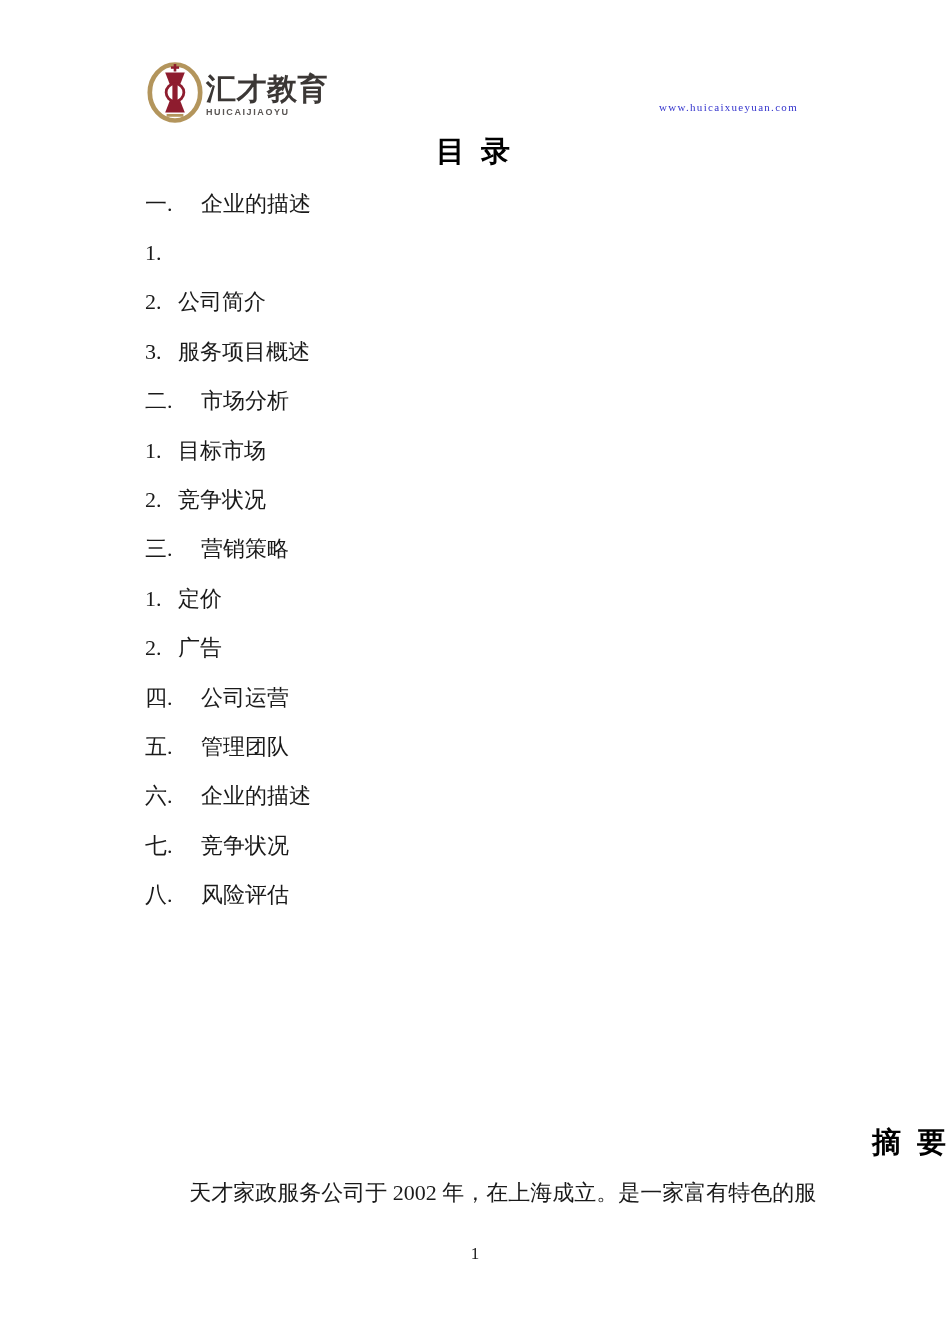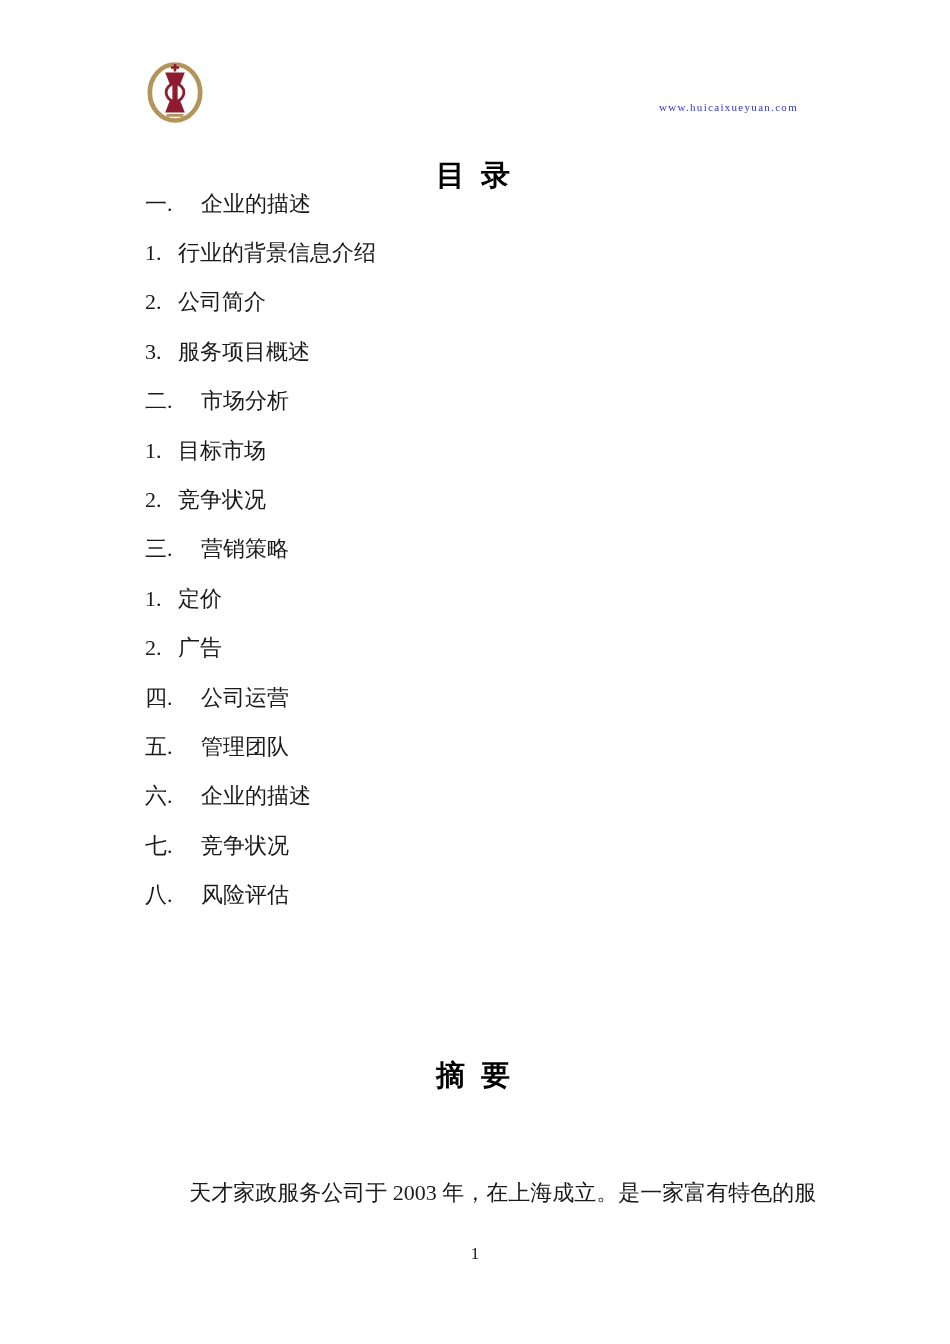--- a/index.html
+++ b/index.html
@@ -34,22 +34,22 @@
   }
 
   
   .doc-title {
     position:absolute; left:0; width:100%;
     text-align:center;
     font-family:"Liberation Sans", sans-serif;
     font-weight:bold; font-size:29px; letter-spacing:4px;
     color:#000000;
   }
-  .toc-title { top:132px;margin-top:24px; }
-  .abstract-title { top:1056px; }
+  .toc-title { top:132px; }
+  .abstract-title { top:1123px;text-align:right; }
 
   
   .toc { position:absolute; left:145px; top:179px; }
   .toc-item { height:49.4px; display:flex; align-items:center; font-size:22px; white-space:nowrap; }
   .toc-num { display:inline-block; }
   .toc-item.level-1 .toc-num { width:56px; }
   .toc-item.level-2 .toc-num { width:33px; }
 
   
   .abstract-paragraph {
@@ -72,34 +72,37 @@
   <svg class="emblem" viewBox="0 0 60 66" aria-hidden="true">
     <ellipse cx="30" cy="33" rx="27" ry="30" fill="#ffffff" stroke="#b3955c" stroke-width="5"></ellipse>
     <rect x="28.6" y="2.5" width="2.8" height="8" fill="#8e1c2e"></rect>
     <rect x="25.6" y="5" width="8.8" height="2.6" fill="#8e1c2e"></rect>
     <path d="M19.5 11.5 L40.5 11.5 L35.5 24.5 L24.5 24.5 Z" fill="#8e1c2e"></path>
     <circle cx="30" cy="33" r="9.5" fill="none" stroke="#8e1c2e" stroke-width="3"></circle>
     <rect x="27.2" y="22.5" width="5.6" height="21" fill="#8e1c2e"></rect>
     <path d="M24.5 41.5 L35.5 41.5 L40.5 54.5 L19.5 54.5 Z" fill="#8e1c2e"></path>
     <rect x="21" y="56" width="18" height="3" fill="#b3955c"></rect>
   </svg>
+  <div class="brand">
+    <div class="brand-cn">汇才教育</div>
+    <div class="brand-en">HUICAIJIAOYU</div>
+  </div>
 </div>
 
 <a class="website" href="#">www.huicaixueyuan.com</a>
 
 <div class="doc-title toc-title">目 录</div>
 
 <div class="toc">
   <div class="toc-item level-1">
     <span class="toc-num">一.</span>
     <span class="toc-label">企业的描述</span>
   </div>
   <div class="toc-item level-2">
     <span class="toc-num">1.</span>
-    <span class="toc-label">行业的背景信息介绍</span>
   </div>
   <div class="toc-item level-2">
     <span class="toc-num">2.</span>
     <span class="toc-label">公司简介</span>
   </div>
   <div class="toc-item level-2">
     <span class="toc-num">3.</span>
     <span class="toc-label">服务项目概述</span>
   </div>
   <div class="toc-item level-1">
@@ -142,15 +145,15 @@
     <span class="toc-num">七.</span>
     <span class="toc-label">竞争状况</span>
   </div>
   <div class="toc-item level-1">
     <span class="toc-num">八.</span>
     <span class="toc-label">风险评估</span>
   </div>
 </div>
 
 <div class="doc-title abstract-title">摘 要</div>
-<div class="abstract-paragraph">天才家政服务公司于 2003 年，在上海成立。是一家富有特色的服</div>
+<div class="abstract-paragraph">天才家政服务公司于 2002 年，在上海成立。是一家富有特色的服</div>
 
 <div class="page-number">1</div>
 
 </body></html>

